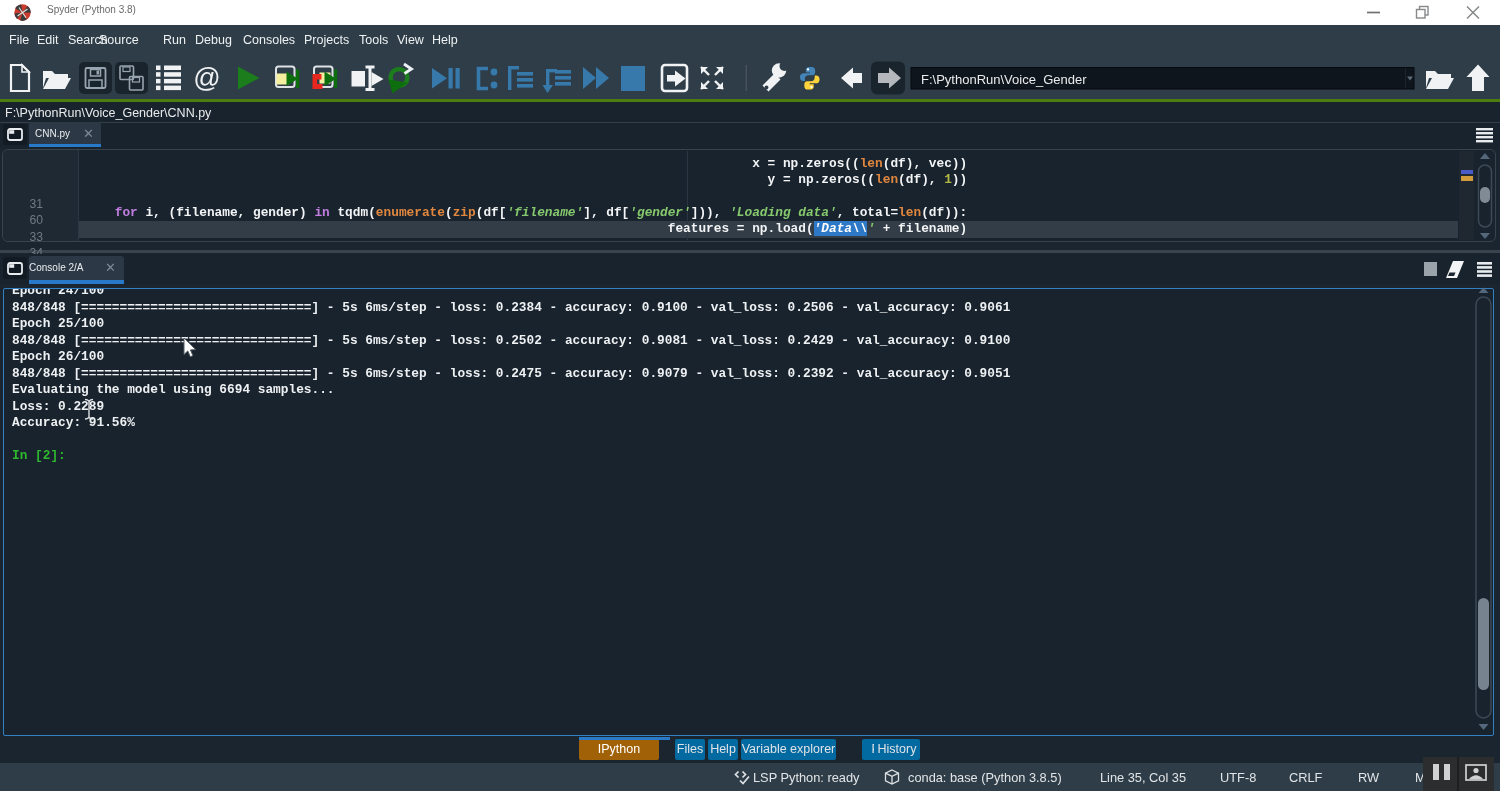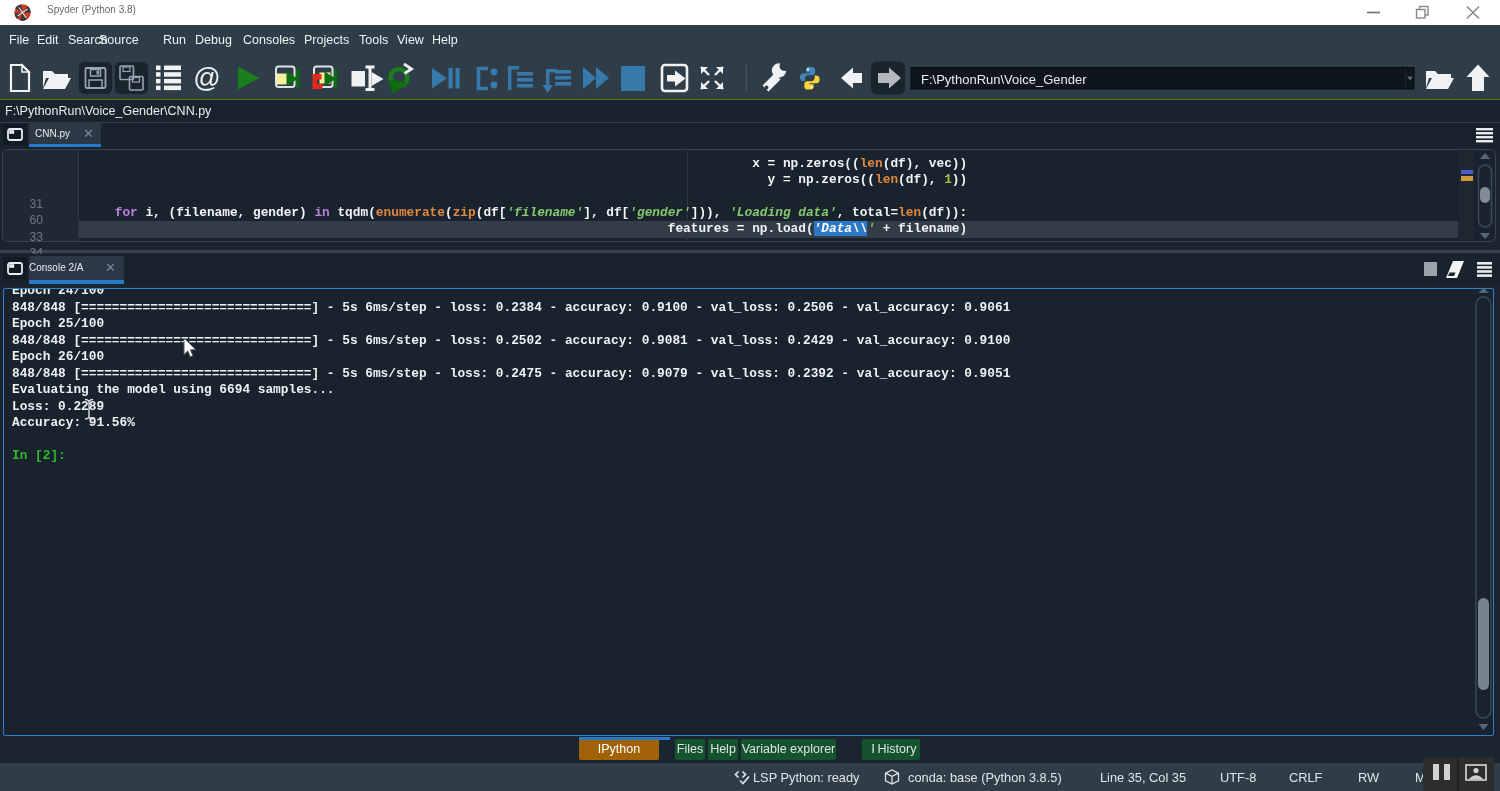--- a/index.html
+++ b/index.html
@@ -9,21 +9,21 @@
 pre{margin:0;}
 
 #titlebar{left:0;top:0;width:1500px;height:25px;background:#ffffff;}
 #titletext{left:47px;top:4px;font-size:10px;color:#68696b;}
 
 #menubar{left:0;top:25px;width:1500px;height:32px;background:#2e3d48;}
 .mi{position:absolute;top:8px;font-size:12.5px;color:#eef1f2;}
 
 #toolbar{left:0;top:57px;width:1500px;height:42px;background:#2e3d48;}
 
-#pathbar{left:0;top:99px;width:1500px;height:23px;background:#19232d;border-top:1px solid #4d7c0f;box-sizing:border-box;}
+#pathbar{left:0;top:99px;width:1500px;height:23px;background:#19232d;border-top:3px solid #4d7c0f;box-sizing:border-box;}
 #pathbar span{position:absolute;left:5px;top:4px;font-size:12.5px;color:#e9ebec;}
 
 .tabrow{left:0;width:1500px;background:#19232d;}
 .browsebtn{position:absolute;background:#121b24;border-radius:3px;}
 .tab{position:absolute;background:#2c3845;border-radius:3px 3px 0 0;color:#e9ecee;font-size:10px;}
 .tabu{position:absolute;background:#2979c9;}
 .tabx{position:absolute;color:#7e8b97;font-size:13px;}
 
 #edpane{left:2px;top:149px;width:1494px;height:93px;background:#19232d;border:1px solid #39434e;border-radius:6px;box-sizing:border-box;}
 #gutter{left:3px;top:150px;width:75px;height:91px;background:#1f2933;border-right:1px solid #2c3744;border-radius:6px 0 0 6px;}
@@ -34,21 +34,21 @@
 .kw{color:#c17ee0;}
 .bi{color:#e0873f;}
 .num{color:#b1b843;}
 .str{color:#85c86d;font-style:italic;}
 .sel{background:#2d79c7;color:#fdfdfd;font-style:italic;}
 
 #conpane{left:2.5px;top:287.5px;width:1491.5px;height:448.5px;background:#19232d;border:1px solid #3380c2;border-radius:2px;box-sizing:border-box;}
 .green{color:#2eb82e;}
 
 #btabs{left:0;top:736px;width:1500px;height:27px;background:#1b2530;}
-.bbtn{position:absolute;top:3px;height:21px;background:#14532d;color:#dfe3e6;font-size:12.5px;text-align:center;line-height:21px;border-radius:2px;}
+.bbtn{position:absolute;top:3px;height:21px;background:#0369a1;color:#dfe3e6;font-size:12.5px;text-align:center;line-height:21px;border-radius:2px;}
 
 #statusbar{left:0;top:763px;width:1500px;height:28px;background:#2e3d48;}
 .st{position:absolute;top:7px;font-size:12.8px;color:#e2e5e7;}
 </style>
 </head>
 <body>
 <div class="abs" id="titlebar"></div>
 <div class="abs" id="titletext">Spyder (Python 3.8)</div>
 <svg class="abs" style="left:13px;top:3px" width="19" height="19" viewBox="0 0 19 19">
 <circle cx="9.5" cy="9.5" r="8.2" fill="#cb3b2e"></circle>

